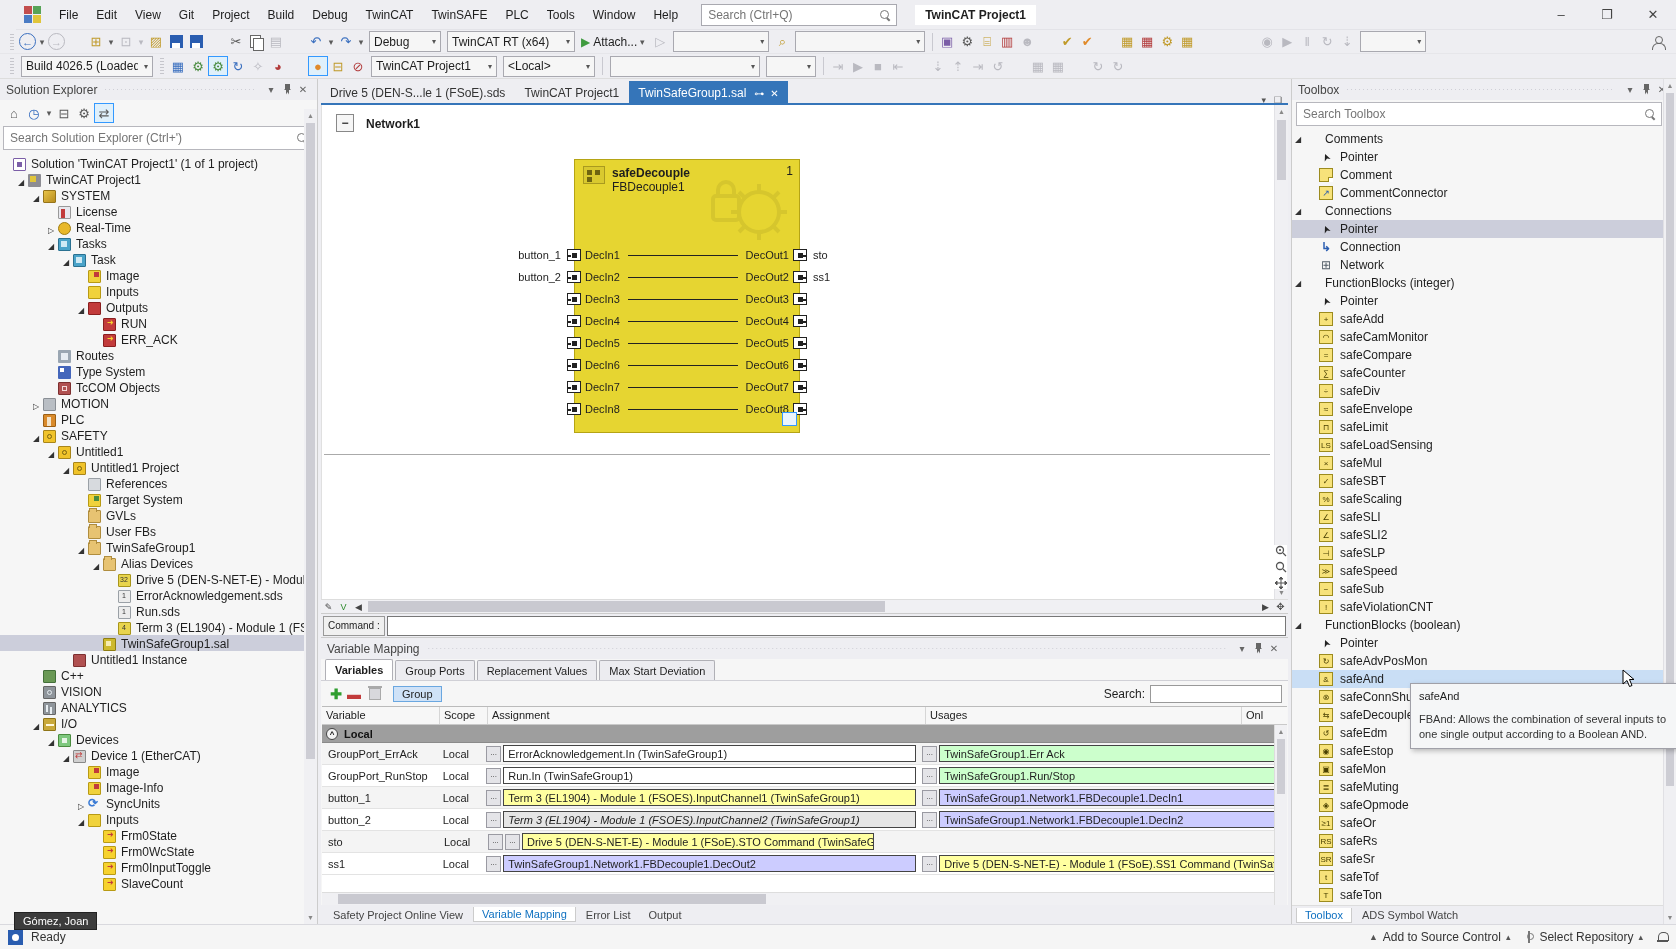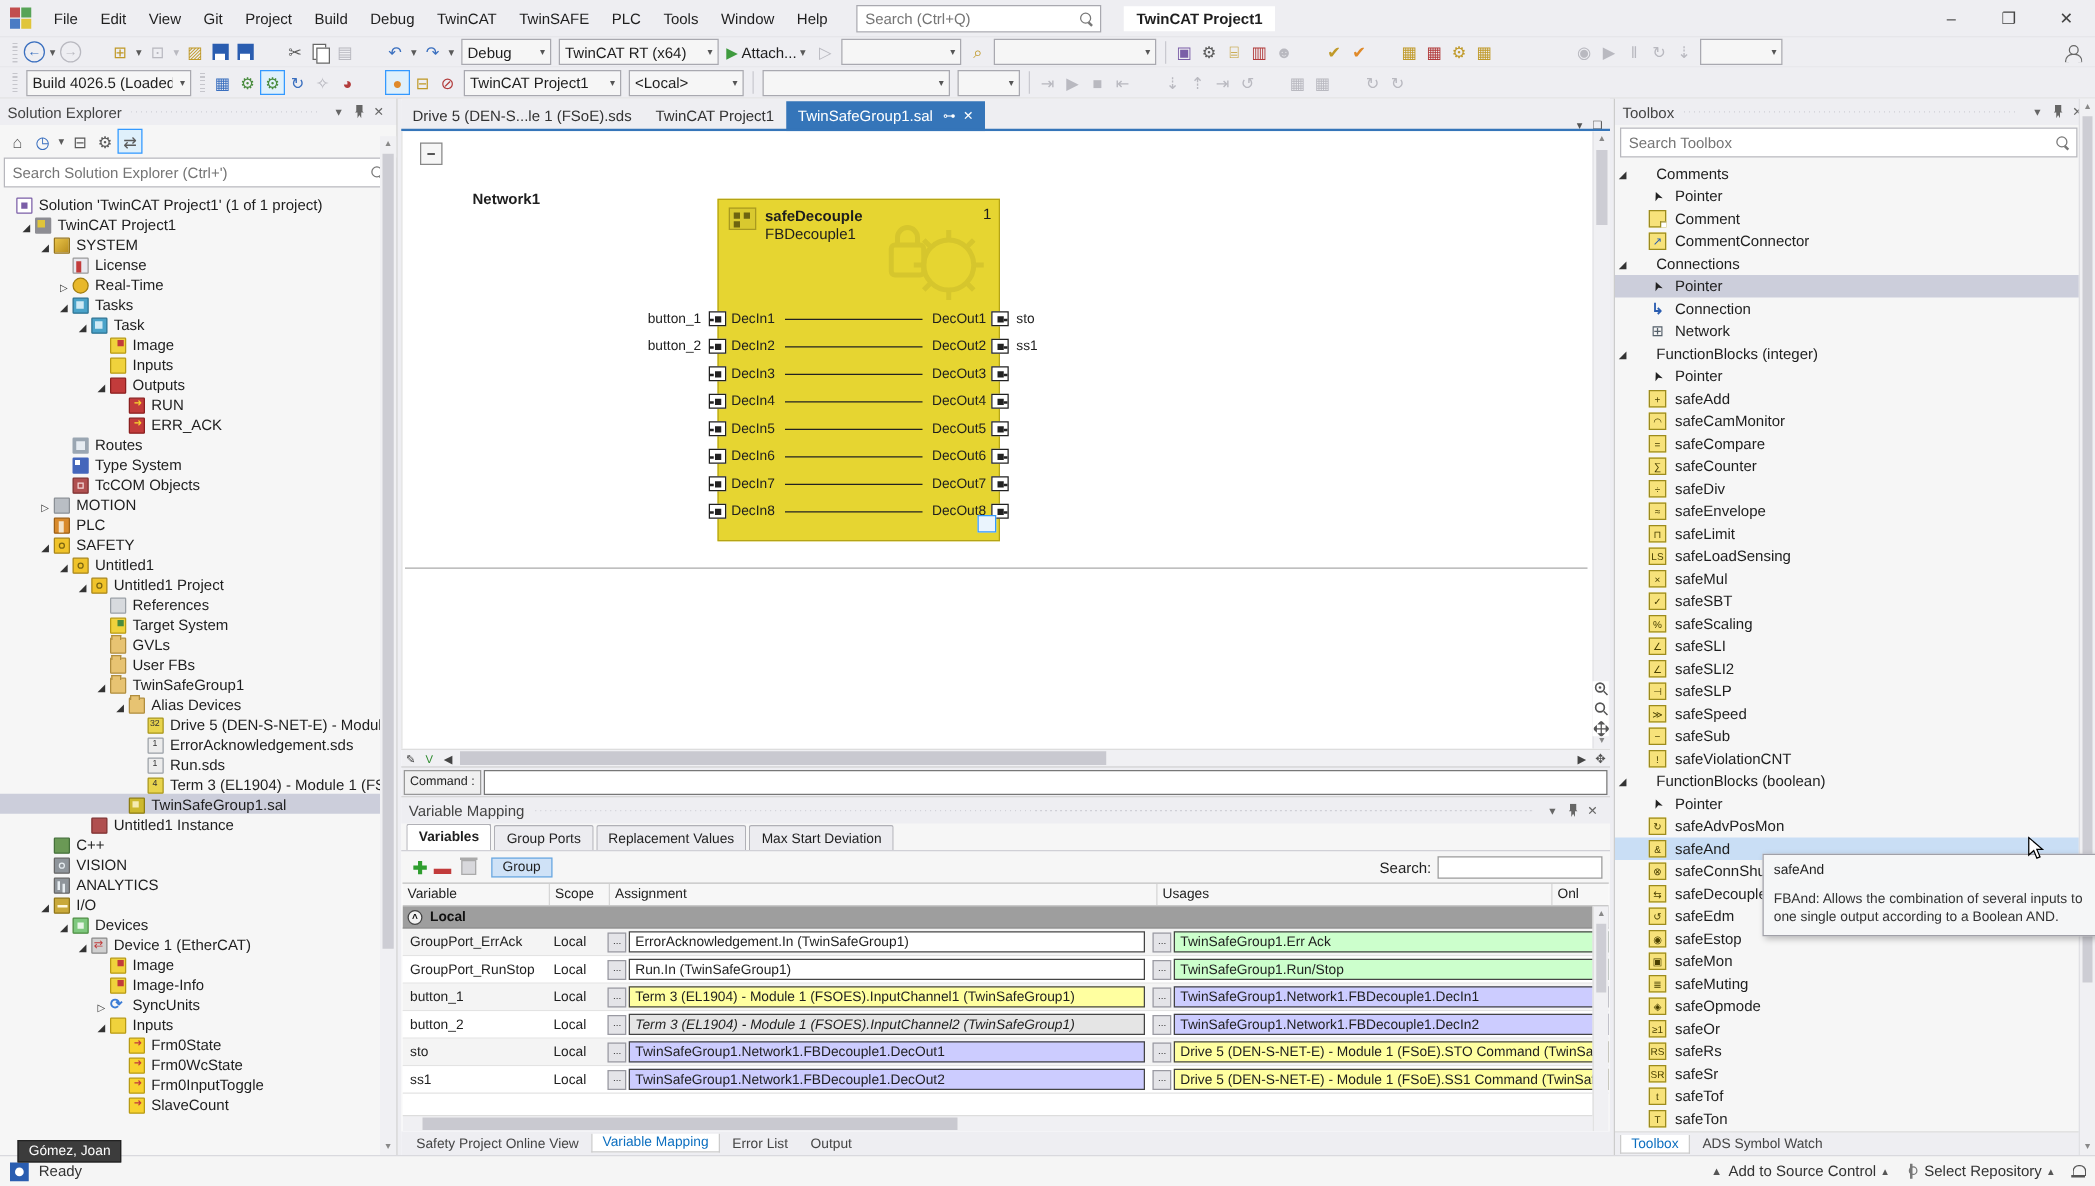--- a/index.html
+++ b/index.html
@@ -1,20 +1,20 @@
 <!DOCTYPE html>
 <html><head>
 <meta charset="utf-8">
 <style>
   * { box-sizing: border-box; margin:0; padding:0; }
   html,body { width:1676px; height:949px; overflow:hidden; font-family:"Liberation Sans", sans-serif; font-size:12px; color:#1e1e1e; background:#eeeef2; }
   .app { position:absolute; inset:0; display:flex; flex-direction:column; }
 
   
-  .titlebar { height:30px; background:#eeeef2; display:flex; align-items:center; flex:none; border-bottom:1px solid #e3e3e8;}
+  .titlebar { height:30px; background:#eeeef2; display:flex; align-items:center; flex:none; border-bottom:1px solid #e3e3e8;margin-left:16px;}
   .logo { width:18px; height:18px; margin:0 8px 0 8px; display:grid; grid-template-columns:8px 8px; grid-template-rows:8px 8px; gap:1px;}
   .logo i { display:block; }
   .logo i:nth-child(1){background:#c24d4d;} .logo i:nth-child(2){background:#57a357;}
   .logo i:nth-child(3){background:#4a7bc4;} .logo i:nth-child(4){background:#e0c53a;}
   .menus { display:flex; }
   .menus span { padding:4px 9px; cursor:default; }
   .qsearch { margin-left:14px; width:196px; height:22px; background:#fff; border:1px solid #a9a9b0; display:flex; align-items:center; padding:0 6px; color:#777; }
   .qsearch input{ border:none; outline:none; flex:1; font:inherit; color:#666; background:transparent;}
   .titlechip { margin-left:18px; background:#fff; padding:3px 10px; font-weight:bold; }
   .winbtns { margin-left:auto; display:flex; }
@@ -105,21 +105,21 @@
   .center { flex:1; min-width:0; display:flex; flex-direction:column; background:#fff; }
   .tabstrip { height:26px; background:#eeeef2; display:flex; align-items:flex-end; flex:none; position:relative;}
   .dtab { height:24px; padding:0 9px; display:flex; align-items:center; color:#333; background:#eeeef2; margin-right:1px; white-space:nowrap;}
   .dtab.active { background:#3575b9; color:#fff; }
   .dtab .ticons{display:flex; margin-left:8px; gap:6px; font-size:10px;}
   .tab-underline{position:absolute; left:0; right:0; bottom:0; height:2px; background:#3575b9;}
   .well-ctrl{margin-left:auto; display:flex; align-items:center; padding-right:6px; color:#555; gap:8px; font-size:9px;}
 
   .canvas { flex:none; height:494px; position:relative; background:#fff; border-left:1px solid #e0e0e0; overflow:hidden;}
   .net-collapse { position:absolute; left:14px; top:9px; width:18px; height:18px; border:1px solid #888; background:#f6f6f6; display:flex; align-items:center; justify-content:center; font-weight:bold; color:#333;}
-  .net-label { position:absolute; left:56px; top:12px; font-weight:bold;margin-top:35px; }
+  .net-label { position:absolute; left:44px; top:12px; font-weight:bold; }
   .net-divider { position:absolute; left:2px; right:18px; top:349px; height:1px; background:#aaa;}
 
   .fblock { position:absolute; left:252px; top:54px; width:226px; height:274px; background:#e6d531; border:1px solid #b5a415; }
   .fb-head { position:absolute; left:8px; top:6px; display:flex; }
   .fb-hicon { width:22px; height:18px; background:#d9c92f; border:1px solid #a99a1f; margin-right:7px; position:relative;}
   .fb-hicon::after{content:""; position:absolute; left:3px; top:3px; width:5px; height:5px; background:#6e6410; box-shadow:8px 0 0 #6e6410, 0 7px 0 #6e6410;}
   .fb-type { font-weight:bold; font-size:12px; }
   .fb-inst { font-size:12px; }
   .fb-badge { position:absolute; right:6px; top:4px; font-size:12px; }
   .fb-mark { position:absolute; right:8px; top:10px; opacity:0.55;}
@@ -916,21 +916,20 @@
                 <span class="vscope">Local</span>
                 <span class="dots-btn">...</span>
                 <span class="vfield assign" style="background: #e5e5e5; font-style: italic;">Term 3 (EL1904) - Module 1 (FSOES).InputChannel2 (TwinSafeGroup1)</span>
                 <span class="dots-btn">...</span>
                 <span class="vfield usage" style="background: rgb(204, 204, 255);">TwinSafeGroup1.Network1.FBDecouple1.DecIn2</span>
               </div>
               <div class="vm-row">
                 <span class="vname">sto</span>
                 <span class="vscope">Local</span>
                 <span class="dots-btn">...</span>
-                <span class="vfield assign" style="background: rgb(204, 204, 255);">TwinSafeGroup1.Network1.FBDecouple1.DecOut1</span>
                 <span class="dots-btn">...</span>
                 <span class="vfield usage" style="background: rgb(255, 255, 160);">Drive 5 (DEN-S-NET-E) - Module 1 (FSoE).STO Command (TwinSafeGroup1)</span>
               </div>
               <div class="vm-row">
                 <span class="vname">ss1</span>
                 <span class="vscope">Local</span>
                 <span class="dots-btn">...</span>
                 <span class="vfield assign" style="background: rgb(204, 204, 255);">TwinSafeGroup1.Network1.FBDecouple1.DecOut2</span>
                 <span class="dots-btn">...</span>
                 <span class="vfield usage" style="background: rgb(255, 255, 160);">Drive 5 (DEN-S-NET-E) - Module 1 (FSoE).SS1 Command (TwinSafeGroup1)</span>

